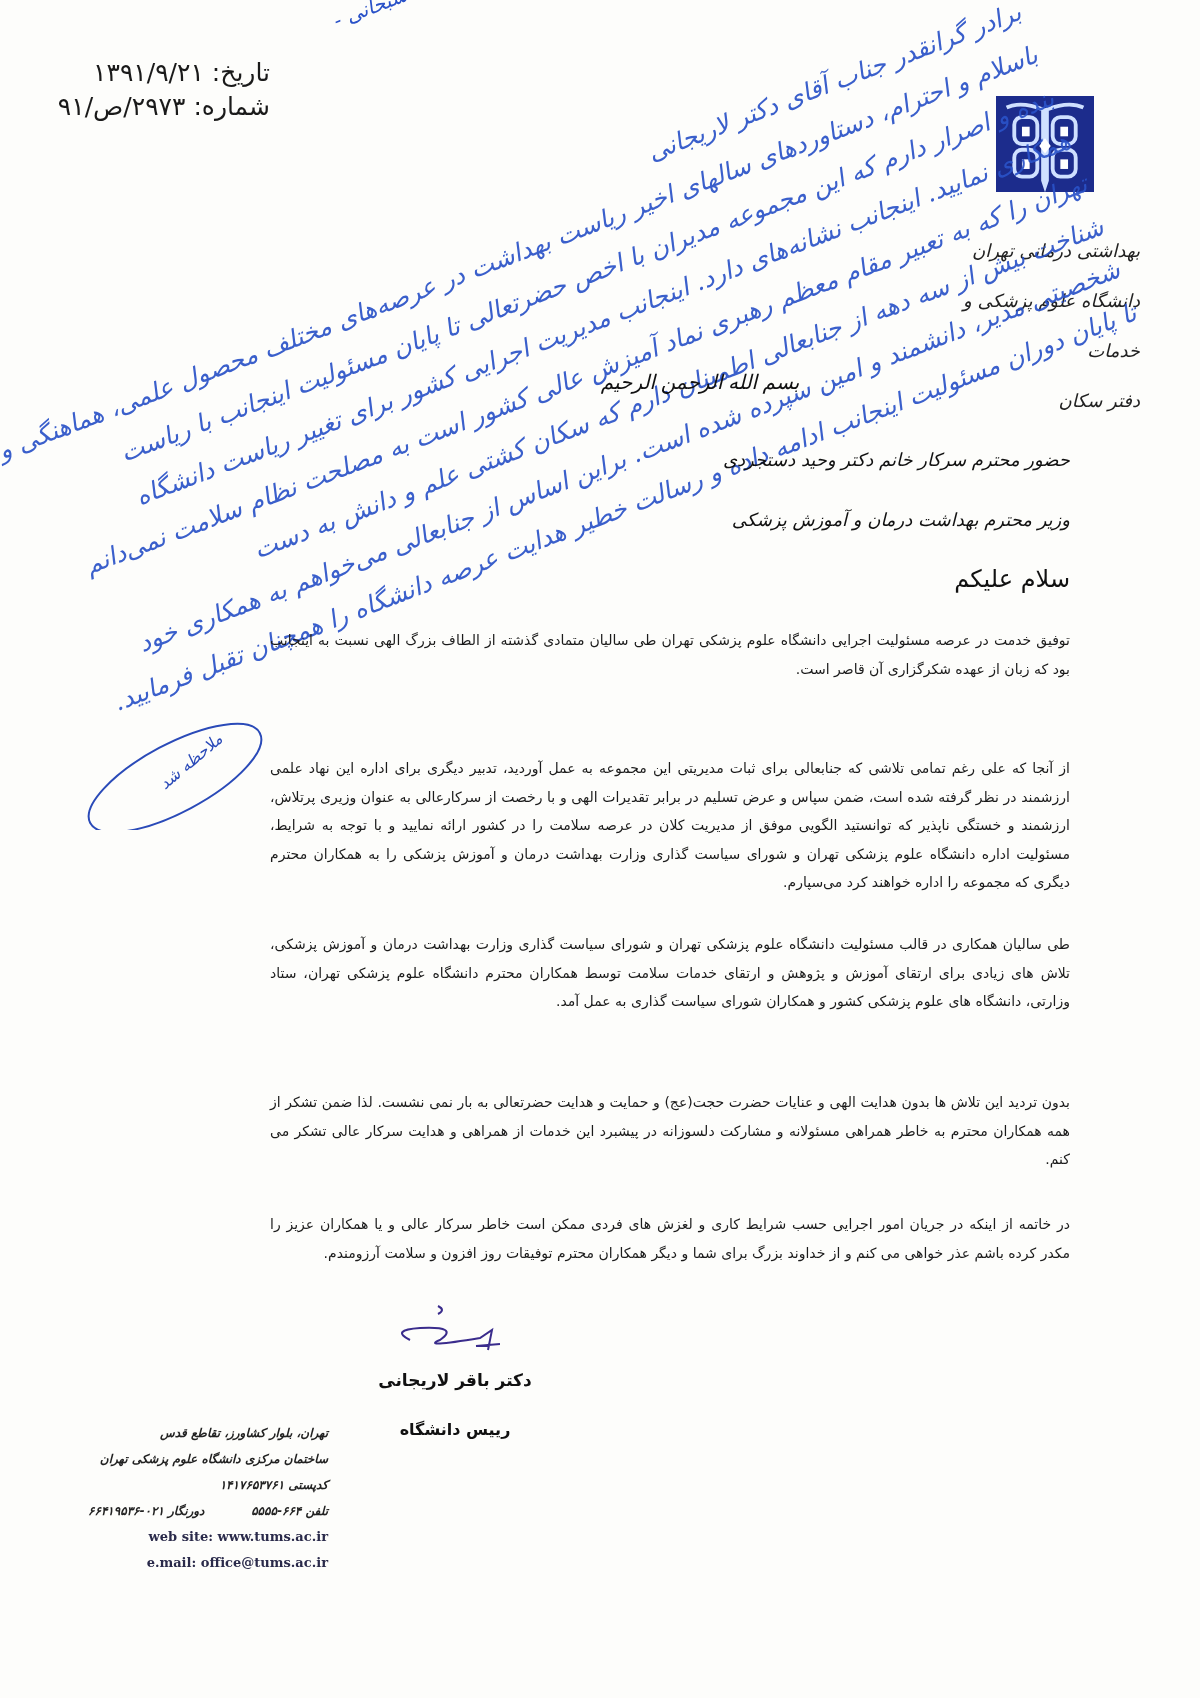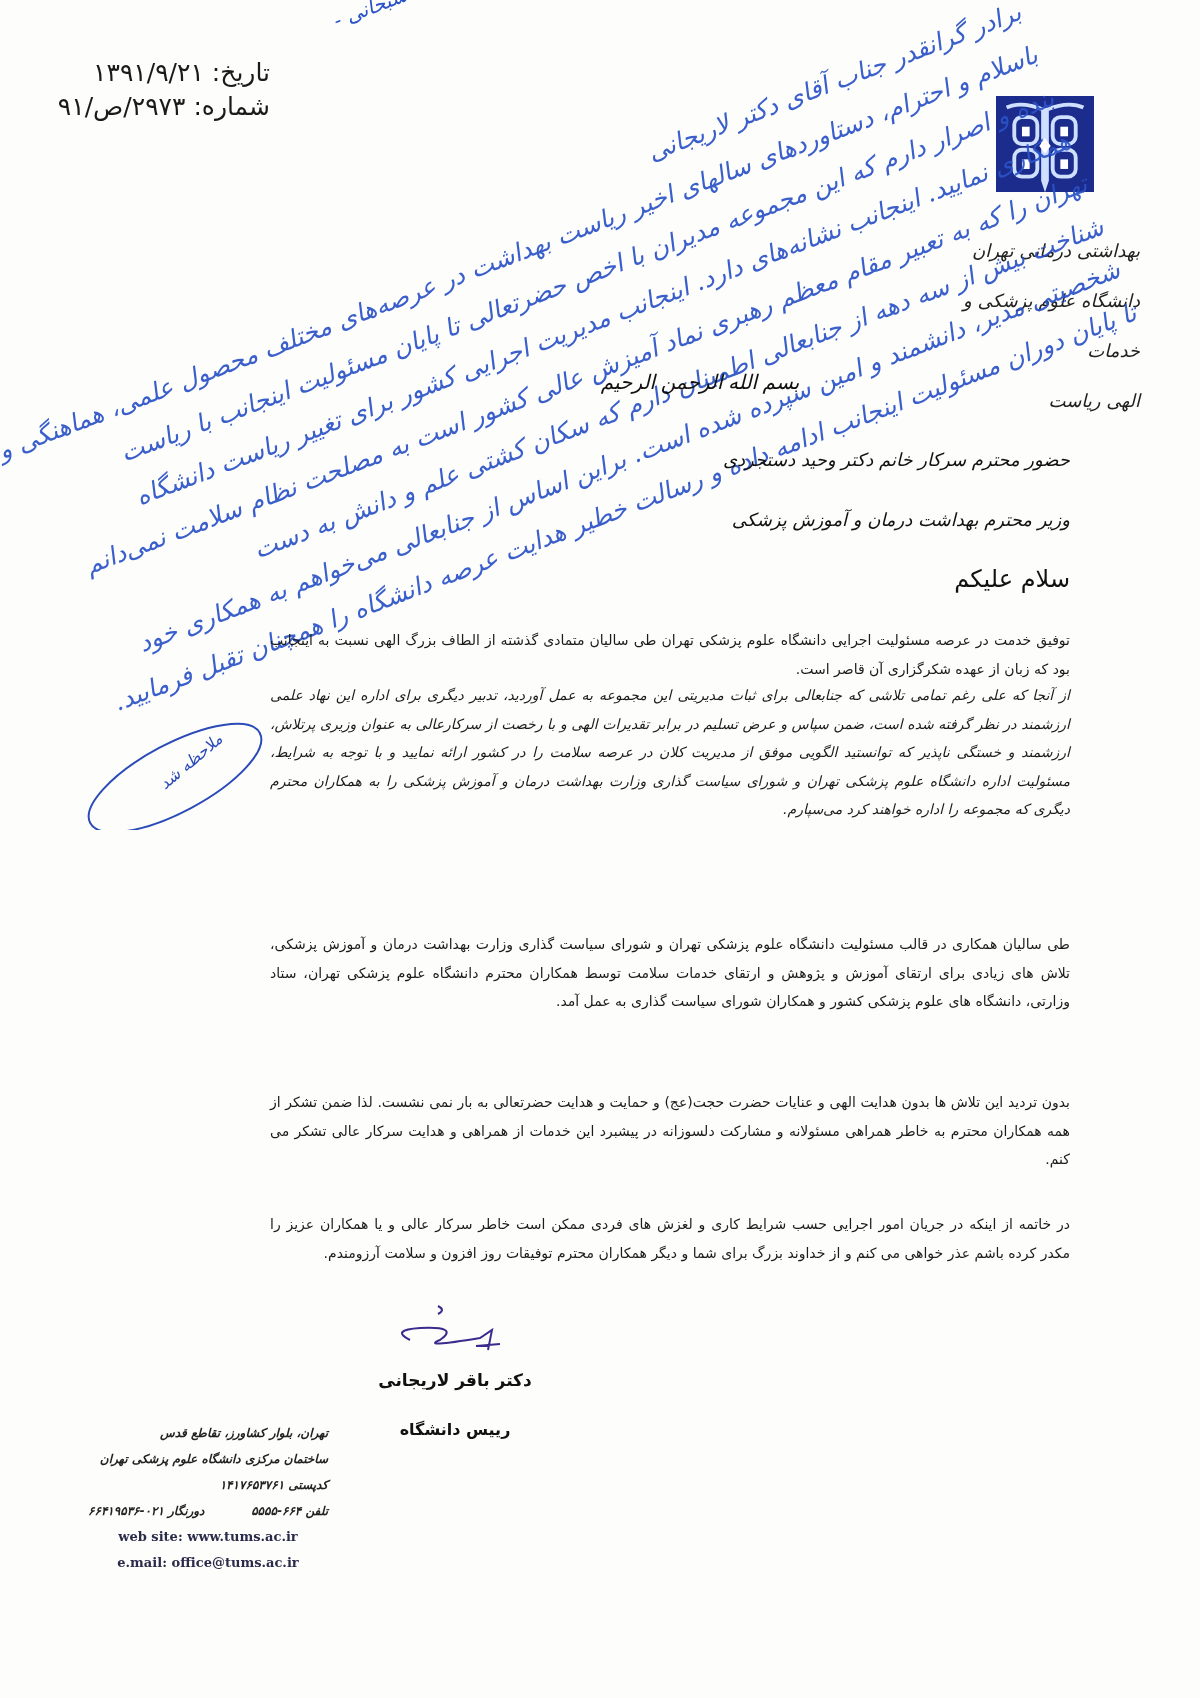--- a/index.html
+++ b/index.html
@@ -14,30 +14,30 @@
   .logo { left:996px; top:96px; width:98px; height:96px; background:#1c2c8c; }
   .logo svg { width:100%; height:100%; display:block; }
   .org { right:60px; top:226px; width:220px; font-family:"DejaVu Serif", serif; font-style:italic; font-size:18px; line-height:50px; color:#222; }
   .org .line { display:block; }
   .basmala { left:590px; top:370px; width:220px; font-family:Liberation Sans, sans-serif; font-style:italic; font-size:20px; color:#111; text-align:center; }
   .addressee { right:130px; top:430px; width:400px; font-family:"DejaVu Serif", serif; font-style:italic; font-size:18px; line-height:60px; }
   .addressee .line { display:block; }
   .greeting { right:130px; top:565px; font-size:24px; font-weight:normal; }
   .body-text { left:270px; width:800px; font-size:14px; line-height:28.5px; text-align:justify; direction:rtl; color:#1b1b1b; }
   .p1 { top:626px; }
-  .p2 { top:681px;font-style:italic; }
+  .p2 { top:754px; }
   .p3 { top:930px; }
   .p4 { top:1088px; }
   .p5 { top:1210px; }
   .signature { left:380px; top:1300px; width:160px; height:60px; }
   .signer { left:370px; top:1370px; width:170px; font-size:17px; font-weight:bold; text-align:center; direction:rtl; }
   .signer-title { left:370px; top:1420px; width:170px; font-size:16px; font-weight:bold; text-align:center; direction:rtl; }
   .footer { left:88px; top:1420px; width:240px; font-size:12px; line-height:26px; color:#222;font-weight:bold; }
   .footer .fa { direction:rtl; text-align:right; font-family:"DejaVu Serif", serif; font-style:italic; }
-  .footer .en { font-family:"DejaVu Serif", serif; font-size:13px; direction:ltr; text-align:center; color:#2a2a4a; }
+  .footer .en { font-family:"DejaVu Serif", serif; font-size:13px; direction:ltr; text-align:right; color:#2a2a4a; }
   .footer .tel-row { display:flex; justify-content:space-between; direction:rtl; }
   .annotation {
     left:-40px; top:40px; width:1040px; transform-origin:0 0;
     transform:rotate(-21deg) translate(-40px, 330px);
     color:#2a52c8; font-family:"DejaVu Serif", serif; font-style:italic; font-size:25px;
     line-height:46px; direction:rtl; text-align:right; opacity:0.92;
   }
   .annotation .line { display:block; white-space:nowrap; }
   .ann-head { left:330px; top:10px; transform:rotate(-21deg); transform-origin:0 0; color:#2a52c8; font-family:"DejaVu Serif", serif; font-style:italic; font-size:20px; direction:rtl; white-space:nowrap; }
   .stamp { left:75px; top:720px; width:200px; height:110px; }
@@ -72,21 +72,21 @@
       <rect x="26" y="66" width="8" height="10"></rect>
       <rect x="66" y="66" width="8" height="10"></rect>
       <path d="M50 44 L56 52 L50 60 L44 52 Z"></path>
     </g>
   </svg>
 </div>
 
 <div class="abs org rtl">
   <span class="line">بهداشتی درمانی تهران</span>
   <span class="line">دانشگاه علوم پزشکی و خدمات</span>
-  <span class="line">الهی ریاست</span>
+  <span class="line">دفتر سکان</span>
 </div>
 
 <div class="abs ann-head">- سبحانی -</div>
 <div class="abs annotation">
   <span class="line">برادر گرانقدر جناب آقای دکتر لاریجانی</span>
   <span class="line">باسلام و احترام، دستاوردهای سالهای اخیر ریاست بهداشت در عرصه‌های مختلف محصول علمی، هماهنگی و همکاری</span>
   <span class="line">بنده و اصرار دارم که این مجموعه مدیران با اخص حضرتعالی تا پایان مسئولیت اینجانب با ریاست</span>
   <span class="line">همکاری نمایید. اینجانب نشانه‌های دارد. اینجانب مدیریت اجرایی کشور برای تغییر ریاست دانشگاه</span>
   <span class="line">تهران را که به تعبیر مقام معظم رهبری نماد آمیزش عالی کشور است به مصلحت نظام سلامت نمی‌دانم</span>
   <span class="line">شناخت بیش از سه دهه از جنابعالی اطمینان دارم که سکان کشتی علم و دانش به دست</span>

